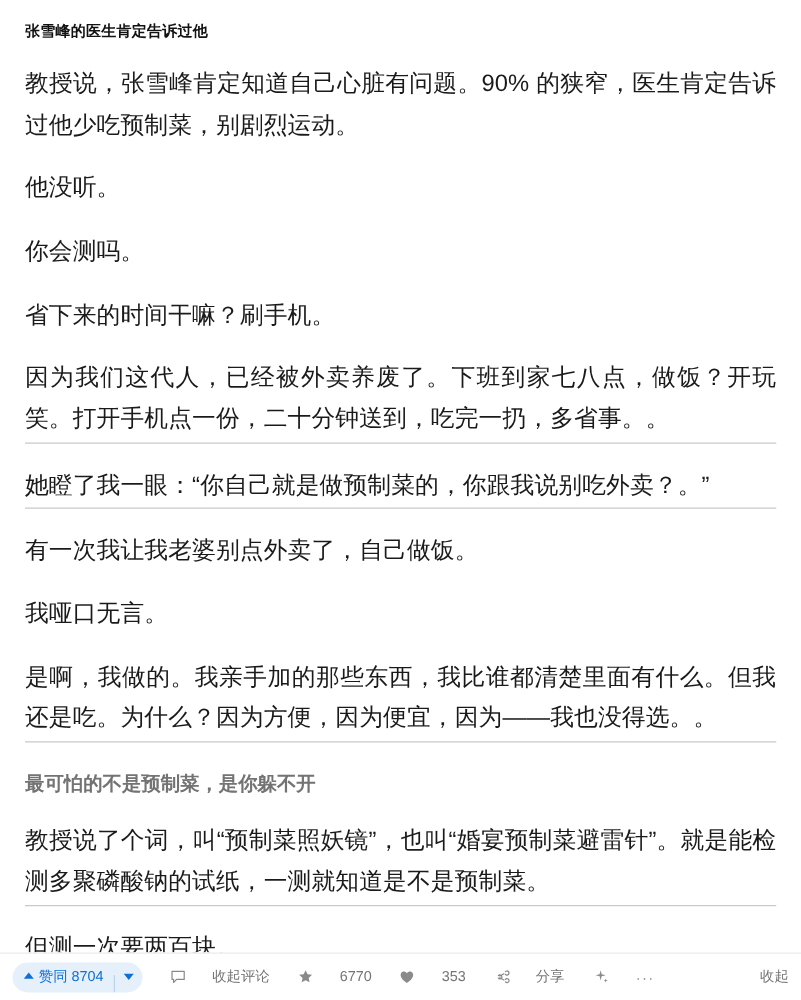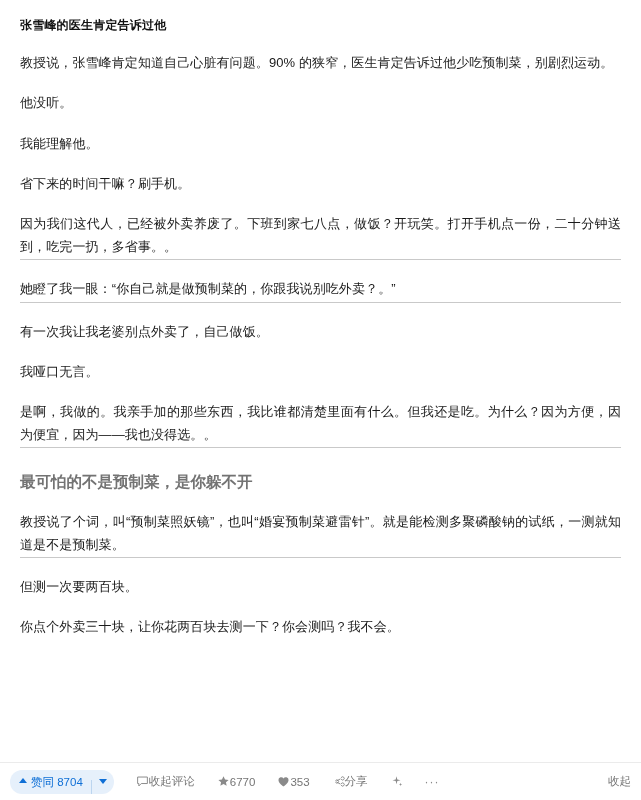--- a/index.html
+++ b/index.html
@@ -30,21 +30,21 @@
     letter-spacing: 0.2px;
   }
   h2.subheading {
     font-size: 15.5px;
     font-weight: bold;
     margin: 22px 0 18px 0;
     line-height: 1.5;
     color: #737373;
   }
   p.para {
-    font-size: 13px;
+    font-size: 19px;
     line-height: 1.72;
     margin: 0 0 18px 0;
     color: #1a1a1a;
     text-align: justify;
     letter-spacing: 0.1px;
   }
   .u {
     border-bottom: 1px solid #c9c9c9;
     padding-bottom: 1px;
   }
@@ -104,21 +104,21 @@
   .arrow-down {
     width: 0; height: 0;
     border-left: 4px solid transparent;
     border-right: 4px solid transparent;
     border-top: 5px solid #0f6fd6;
     display: inline-block;
   }
   .bar-item {
     display: flex;
     align-items: center;
-    gap: 0;
+    gap: 21px;
     font-size: 11.5px;
     color: #757575;
     margin-left: 22px;
     white-space: nowrap;
   }
   .bar-item.last {
     margin-left: auto;
   }
   .ic {
     display: inline-flex;
@@ -138,21 +138,21 @@
   }
 </style>
 </head>
 <body>
 
 <div class="article">
   <h2 class="heading">张雪峰的医生肯定告诉过他</h2>
 
   <p class="para">教授说，张雪峰肯定知道自己心脏有问题。90% 的狭窄，医生肯定告诉过他少吃预制菜，别剧烈运动。</p>
   <p class="para">他没听。</p>
-  <p class="para">我能理解他。</p>
+  <p class="para">你会测吗。</p>
   <p class="para">省下来的时间干嘛？刷手机。</p>
   <p class="para u">因为我们这代人，已经被外卖养废了。下班到家七八点，做饭？开玩笑。打开手机点一份，二十分钟送到，吃完一扔，多省事。。</p>
   <p class="para u">她瞪了我一眼：“你自己就是做预制菜的，你跟我说别吃外卖？。”</p>
   <p class="para">有一次我让我老婆别点外卖了，自己做饭。</p>
   <p class="para">我哑口无言。</p>
   <p class="para u">是啊，我做的。我亲手加的那些东西，我比谁都清楚里面有什么。但我还是吃。为什么？因为方便，因为便宜，因为——我也没得选。。</p>
 
   <h2 class="subheading">最可怕的不是预制菜，是你躲不开</h2>
 
   <p class="para u">教授说了个词，叫“预制菜照妖镜”，也叫“婚宴预制菜避雷针”。就是能检测多聚磷酸钠的试纸，一测就知道是不是预制菜。</p>

